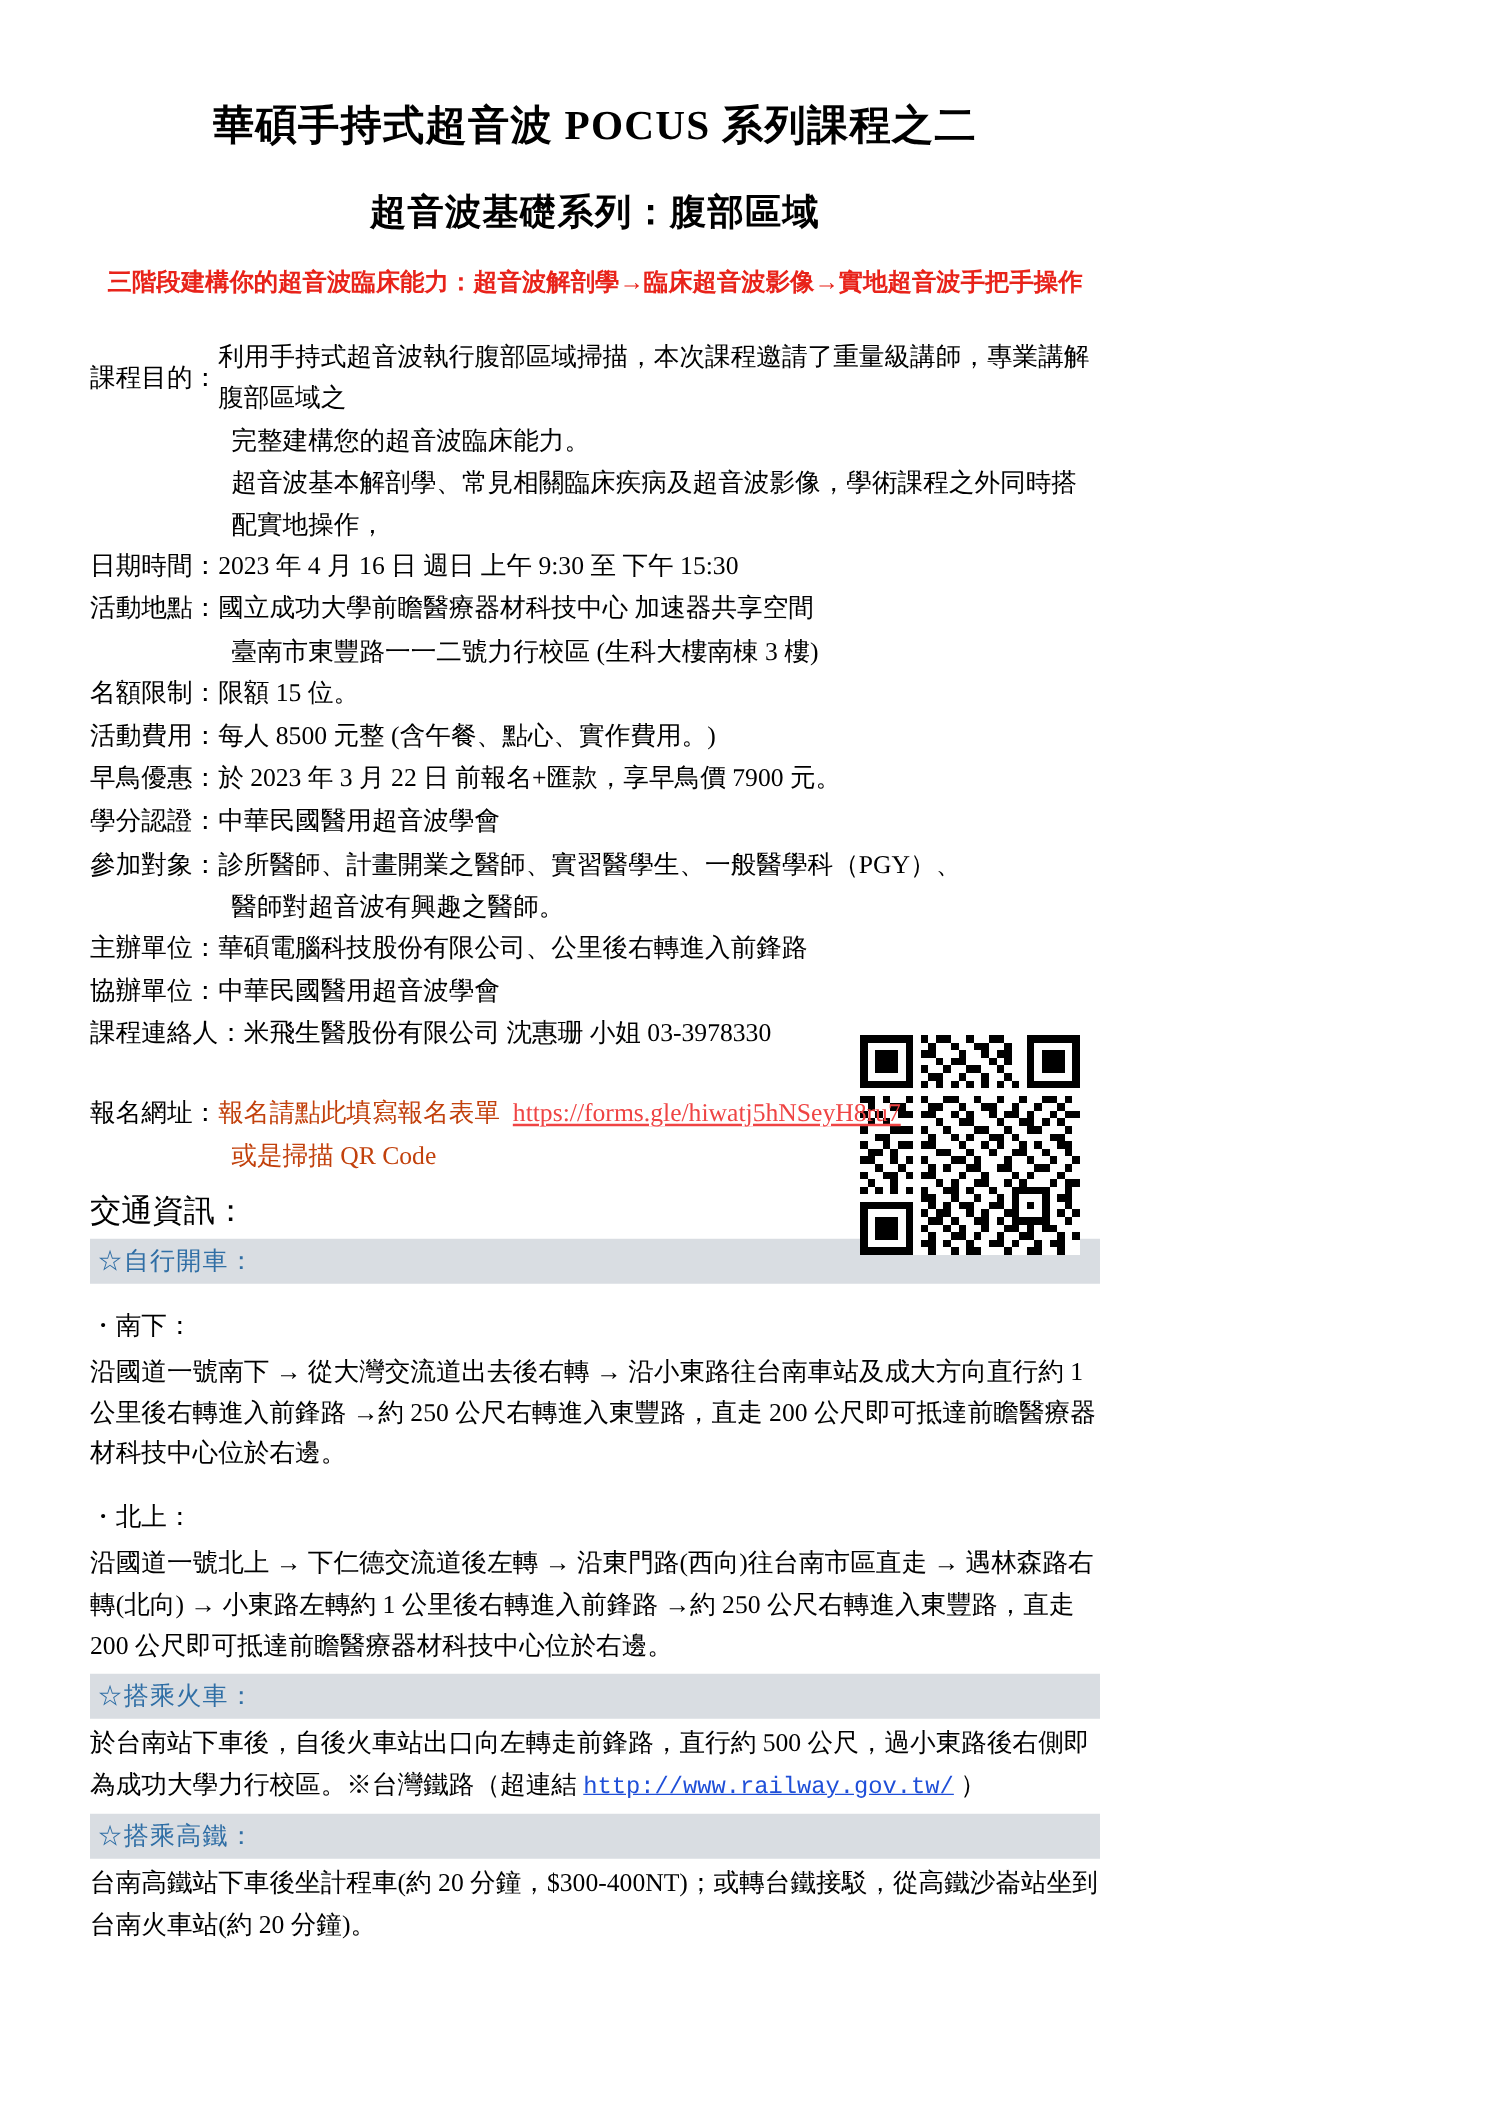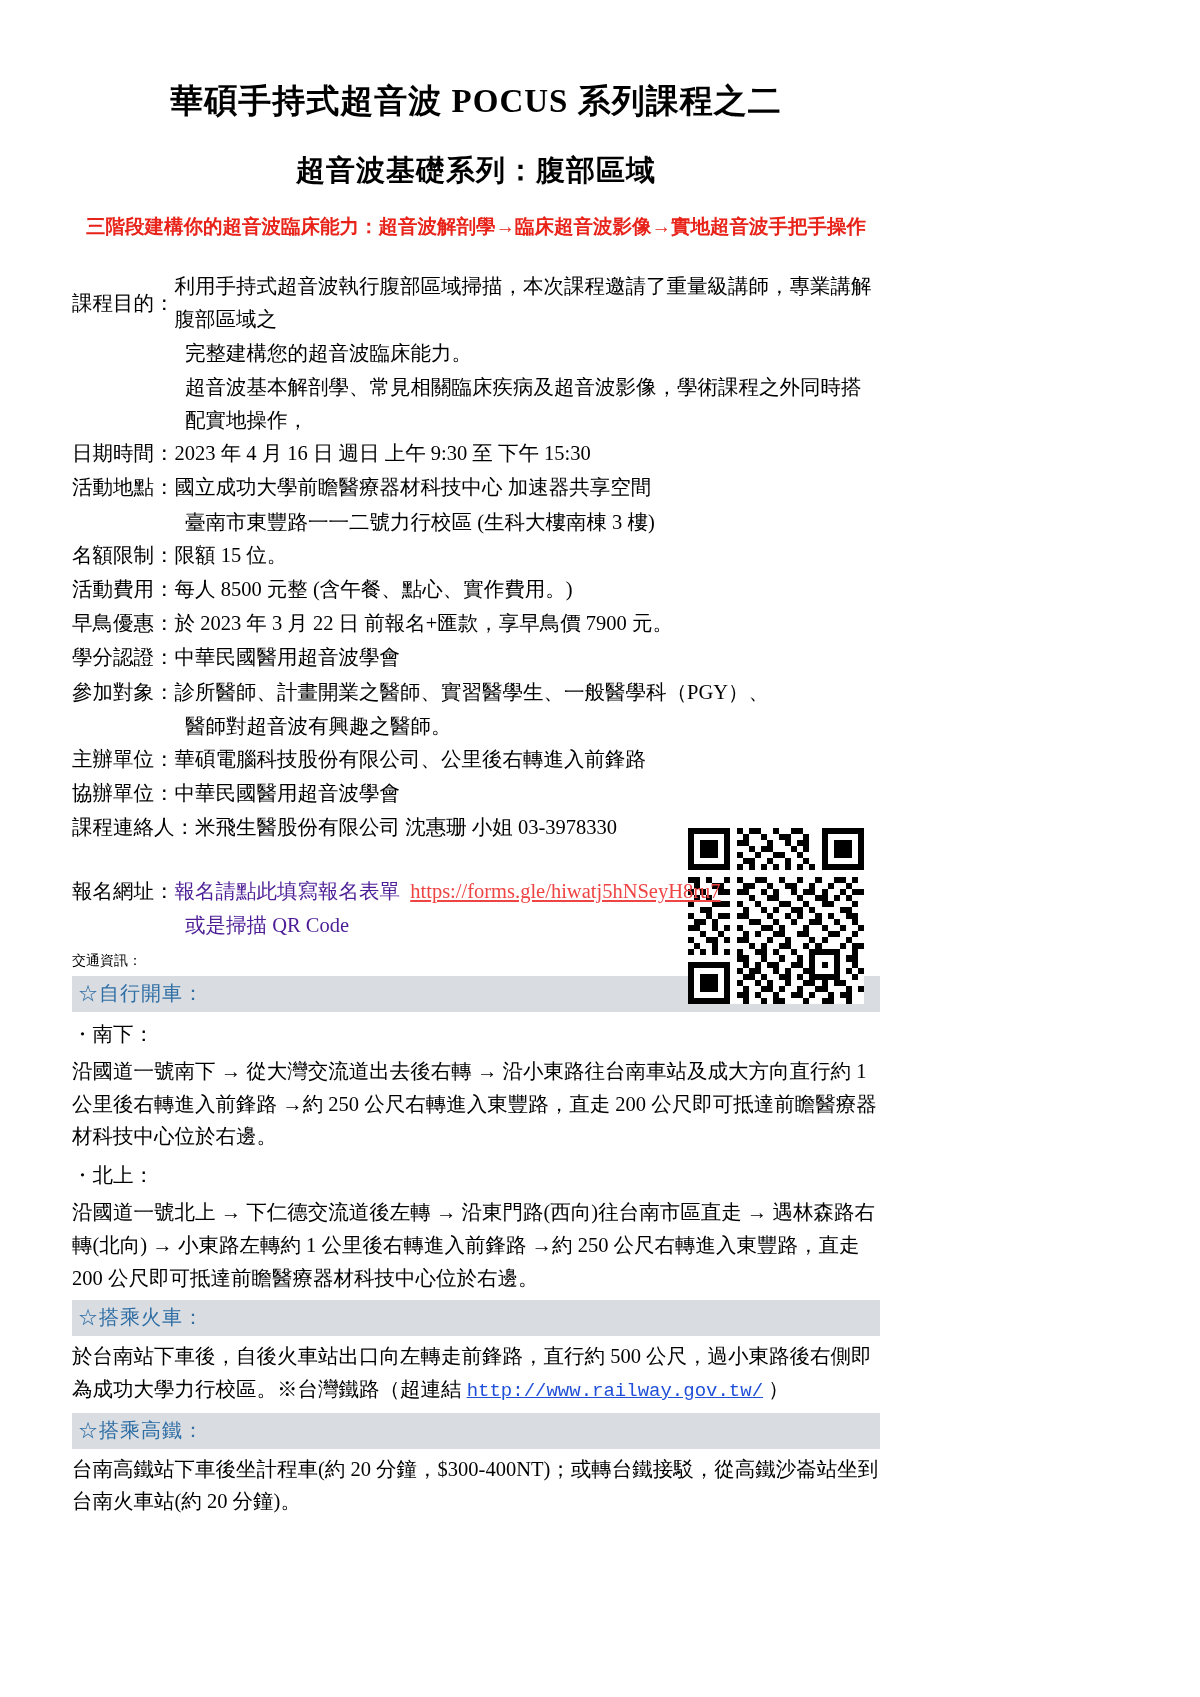--- a/index.html
+++ b/index.html
@@ -74,57 +74,57 @@
     padding-left: 113px;
   }
   .reg-block {
     margin-top: 30px;
     font-size: 20.5px;
     line-height: 1.62;
     position: relative;
     z-index: 2;
   }
   .red {
-    color: #4c1d95;
+    color: #c2410c;
   }
   .link {
     color: #ef4444;
     text-decoration: underline;
     word-break: break-all;
   }
   .qr {
     position: absolute;
     right: 88px;
     top: 828px;
     width: 176px;
     height: 176px;
   }
   .qr svg { display: block; }
   .traffic-label {
-    font-size: 14px;
+    font-size: 25px;
     margin-top: 10px;
     font-family: Liberation Serif, serif;
   }
   .sec-head {
     background: #d9dde2;
     color: #2f6ea5;
     font-size: 20px;
     padding: 4px 6px 5px 6px;
     margin-top: 6px;
     letter-spacing: 1px;
   }
   .para {
     font-size: 20.5px;
     line-height: 1.6;
     margin-top: 4px;
   }
   .bullet {
     font-size: 20.5px;
     line-height: 1.6;
-    margin-top: 6px;
+    margin-top: 18px;
   }
   .mono-link {
     font-family: "Liberation Mono", "DejaVu Sans Mono", monospace;
     color: #1f4fd8;
     text-decoration: underline;
     font-size: 19px;
   }
 </style>
 </head>
 <body>

